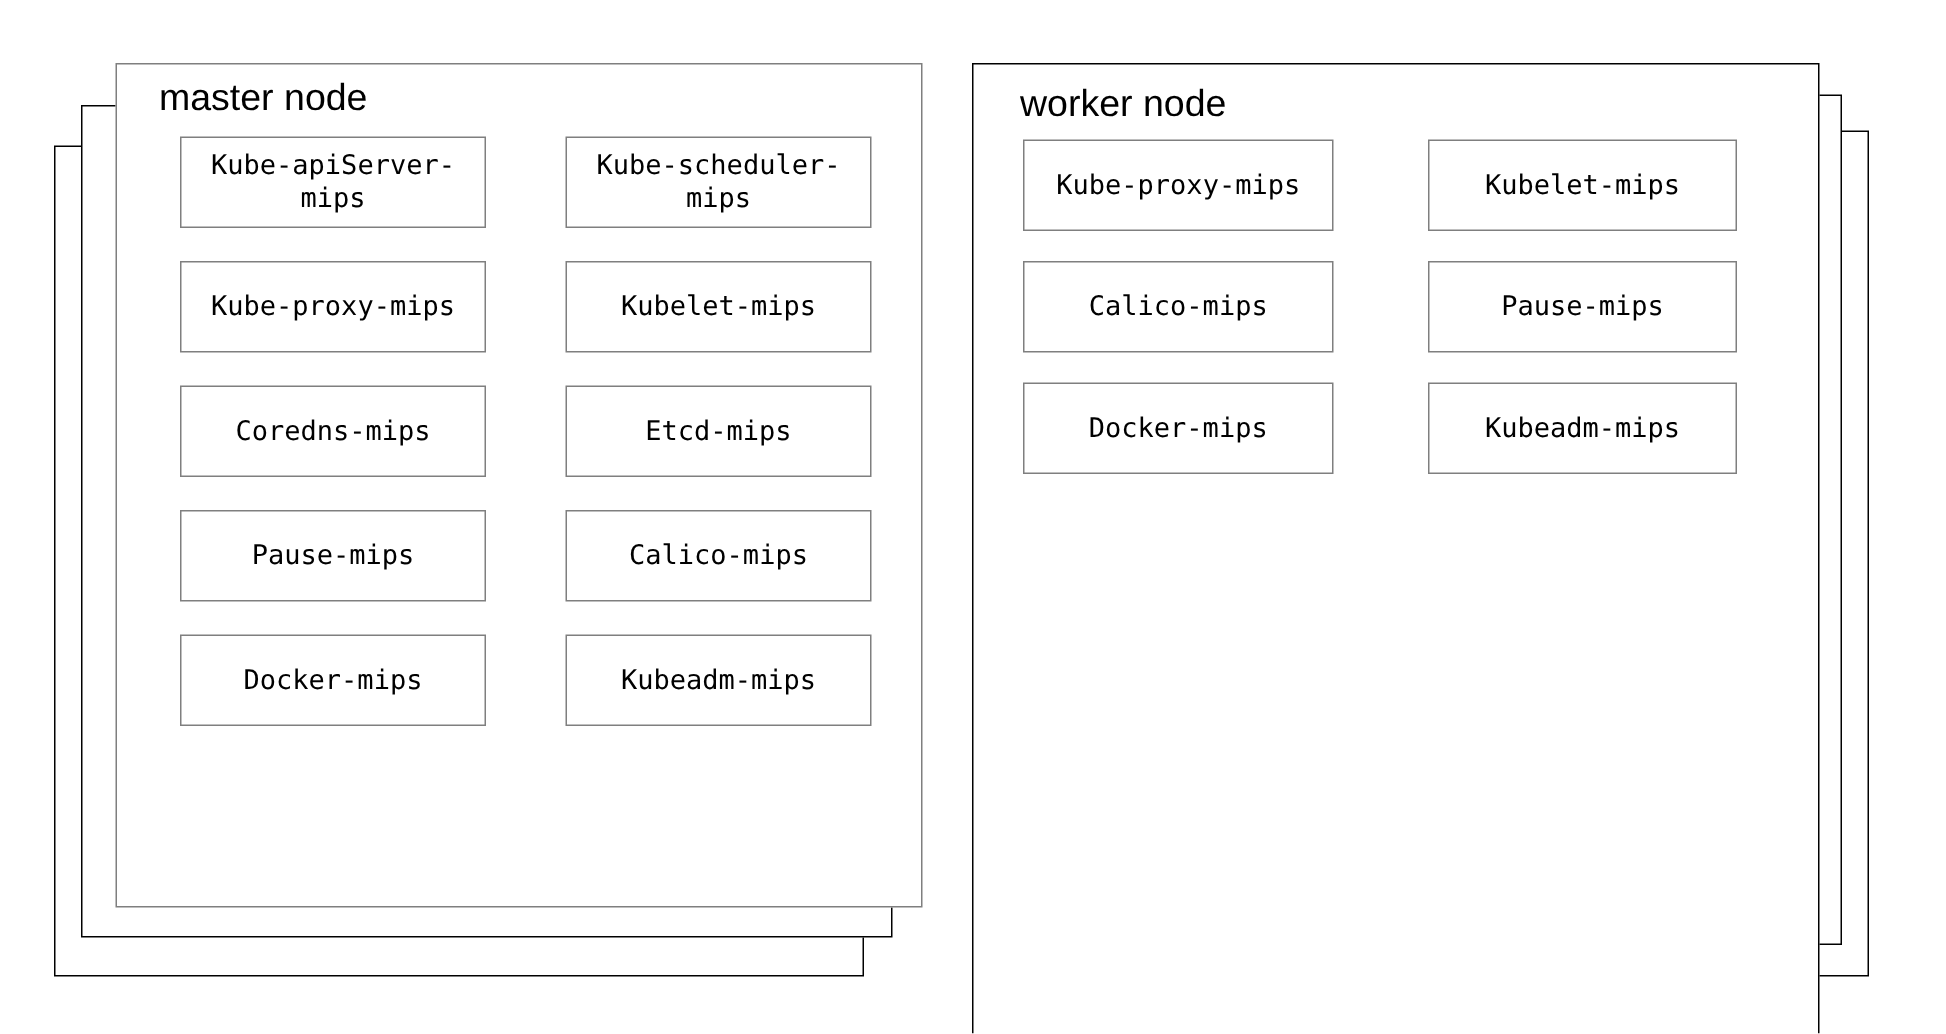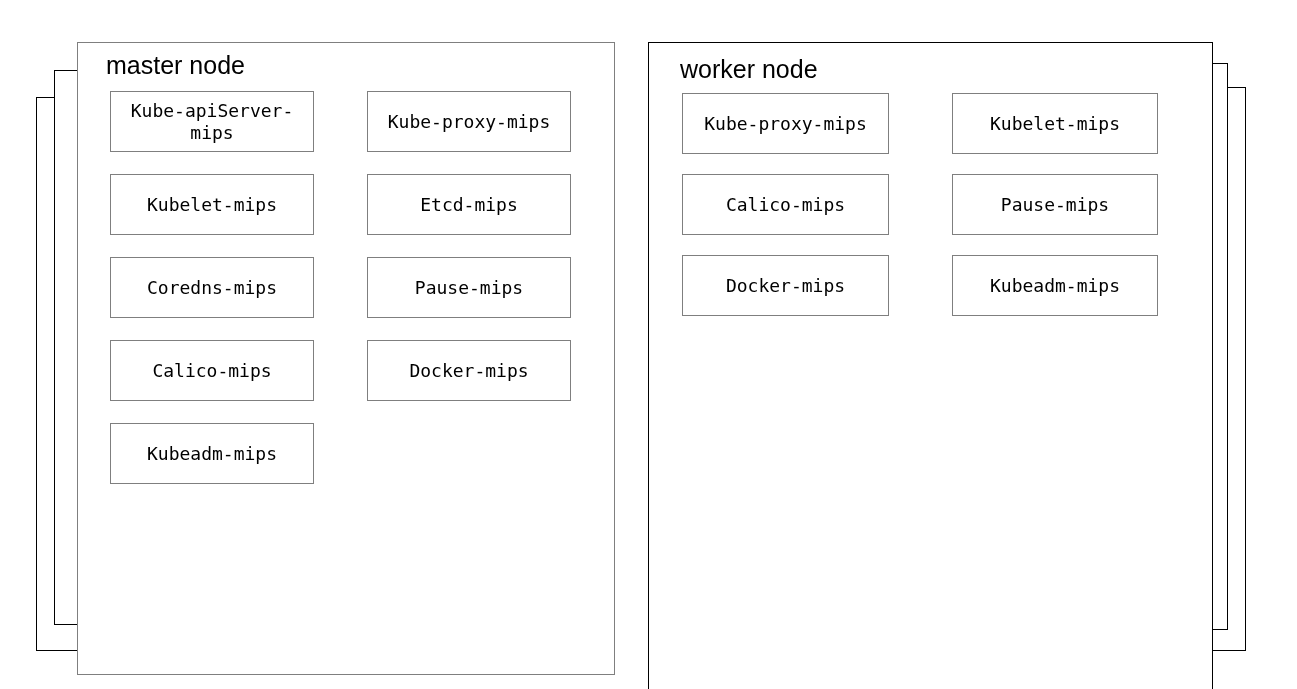--- a/index.html
+++ b/index.html
@@ -28,21 +28,21 @@
   .worker-l3 { left: 699px; top: 87px; width: 547px; height: 564px; }
   .worker-l2 { left: 672px; top: 63px; width: 556px; height: 567px; }
 
   
   .node-front {
     position: absolute;
     background: #ffffff;
     box-sizing: border-box;
   }
   .master-front {
-    left: 77px; top: 42px; width: 538px; height: 633px;
+    left: 77px; top: 42px; width: 538px; height: 563px;
     border: 1px solid #7f7f7f;
   }
   .worker-front {
     left: 648px; top: 42px; width: 565px; height: 656px;
     border: 1.5px solid #000000;
   }
 
   .node-title {
     position: absolute;
     font-size: 25px;
@@ -52,21 +52,21 @@
   }
   .master-front .node-title { left: 28px; top: 9px; }
   .worker-front .node-title { left: 31px; top: 13px; }
 
   
   .components {
     position: absolute;
     display: grid;
   }
   .master-front .components {
-    left: 32px; top: 48px;
+    left: 42px; top: 48px;
     grid-template-columns: 204px 204px;
     column-gap: 53px;
     row-gap: 22px;
   }
   .worker-front .components {
     left: 33px; top: 50px;
     grid-template-columns: 207px 206px;
     column-gap: 63px;
     row-gap: 20px;
   }
@@ -92,24 +92,25 @@
 
 <div class="canvas">
 
   <div class="stack-layer master-l3"></div>
   <div class="stack-layer master-l2"></div>
 
   <div class="node-front master-front">
     <div class="node-title">master node</div>
     <div class="components">
       <div class="component">Kube-apiServer-mips</div>
+      <div class="component">Kube-scheduler-mips</div>
       <div class="component">Kube-proxy-mips</div>
       <div class="component">Kubelet-mips</div>
+      <div class="component">Coredns-mips</div>
       <div class="component">Etcd-mips</div>
-      <div class="component">Coredns-mips</div>
       <div class="component">Pause-mips</div>
       <div class="component">Calico-mips</div>
       <div class="component">Docker-mips</div>
       <div class="component">Kubeadm-mips</div>
     </div>
   </div>
 
   <div class="stack-layer worker-l3"></div>
   <div class="stack-layer worker-l2"></div>
 

